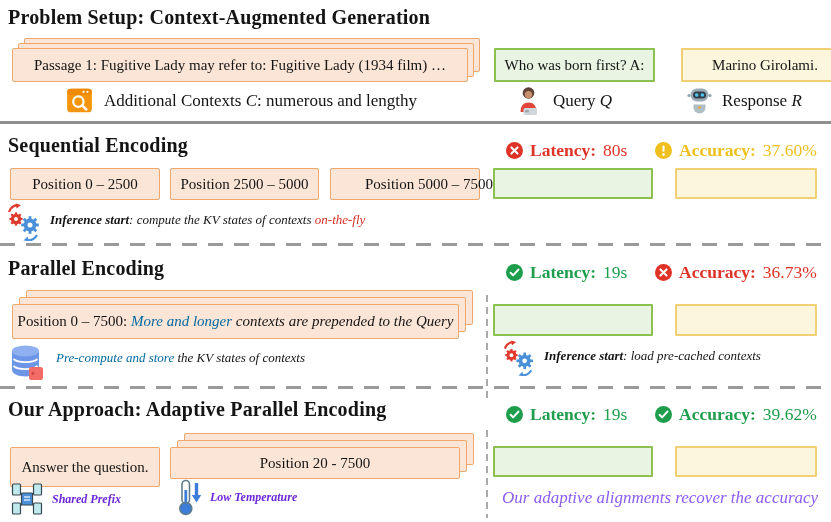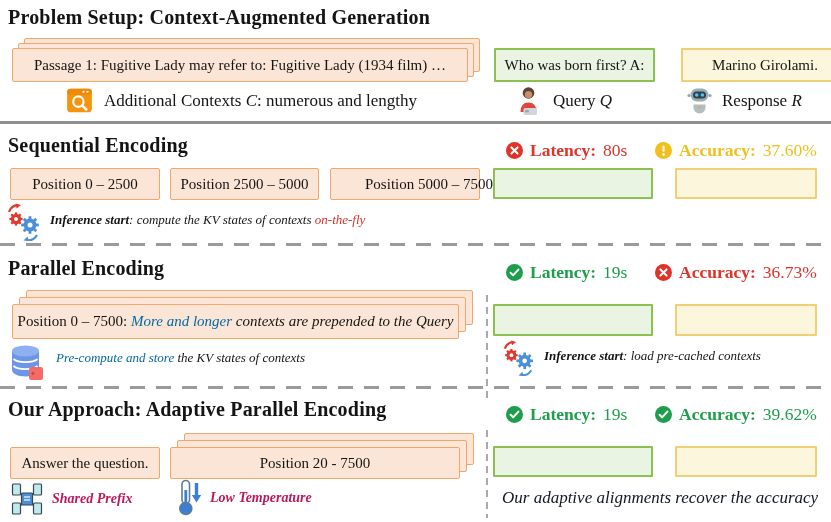--- a/index.html
+++ b/index.html
@@ -25,28 +25,28 @@
   .metric.green{color:#1E9E4C;}
   .metric.gold{color:#EFC01D;}
   
   .info-line{position:absolute;font-style:italic;font-size:13px;white-space:nowrap;}
   .info-line .b{font-weight:bold;}
   .hl-red{color:#D93025;}
   .hl-green{color:#0369a1;font-style:italic;}
   .var{font-style:italic;}
   .caption{position:absolute;font-size:17px;white-space:nowrap;}
   .feature{position:absolute;display:flex;align-items:center;gap:8px;white-space:nowrap;}
-  .feature .flabel{color:#be185d;font-weight:bold;font-style:italic;font-size:14px;}
+  .feature .flabel{color:#6d28d9;font-weight:bold;font-style:italic;font-size:12px;}
   
   .hr-solid{position:absolute;left:0;width:831px;height:3px;background:#8f8f8f;}
   .hr-dash{position:absolute;left:0;width:831px;height:3px;
            background:repeating-linear-gradient(90deg,#9a9a9a 0 15px,transparent 15px 26px);}
   .v-dash{position:absolute;width:2px;
           background:repeating-linear-gradient(180deg,#a9a9a9 0 7px,transparent 7px 12px);}
-  .note{position:absolute;font-style:italic;font-size:17px;white-space:nowrap;color:#0f172a;}
+  .note{position:absolute;font-style:italic;font-size:17px;white-space:nowrap;color:#8b5cf6;}
   svg{display:block;}
 </style>
 </head>
 <body>
 
 <div class="canvas">
 
   <div class="sec-title" style="left:8px;top:6px;">Problem Setup: Context-Augmented Generation</div>
 
   <div>
@@ -275,21 +275,21 @@
   </div>
   <div class="metric green" style="left:655px;top:404px;">
     <svg width="17" height="17" viewBox="0 0 20 20">
         <circle cx="10" cy="10" r="10" fill="#1E9E4C"></circle>
         <path d="M5.4 10.4 L8.4 13.4 L14.6 6.6" stroke="#fff" stroke-width="2.4" fill="none" stroke-linecap="round" stroke-linejoin="round"></path>
       </svg>
     <span class="mlabel">Accuracy:</span>
     <span class="mvalue">39.62%</span>
   </div>
 
-  <div class="sheet sheet-front" style="left:10px;top:447px;width:150px;height:32px;">
+  <div class="sheet sheet-front" style="left:10px;top:447px;width:150px;height:40px;">
     <span>Answer the question.</span>
   </div>
 
   <div>
     <div class="sheet" style="left:184px;top:433px;width:290px;height:32px;"></div>
     <div class="sheet" style="left:177px;top:440px;width:290px;height:32px;"></div>
     <div class="sheet sheet-front" style="left:170px;top:447px;width:290px;height:32px;">
       <span>Position 20 - 7500</span>
     </div>
   </div>

